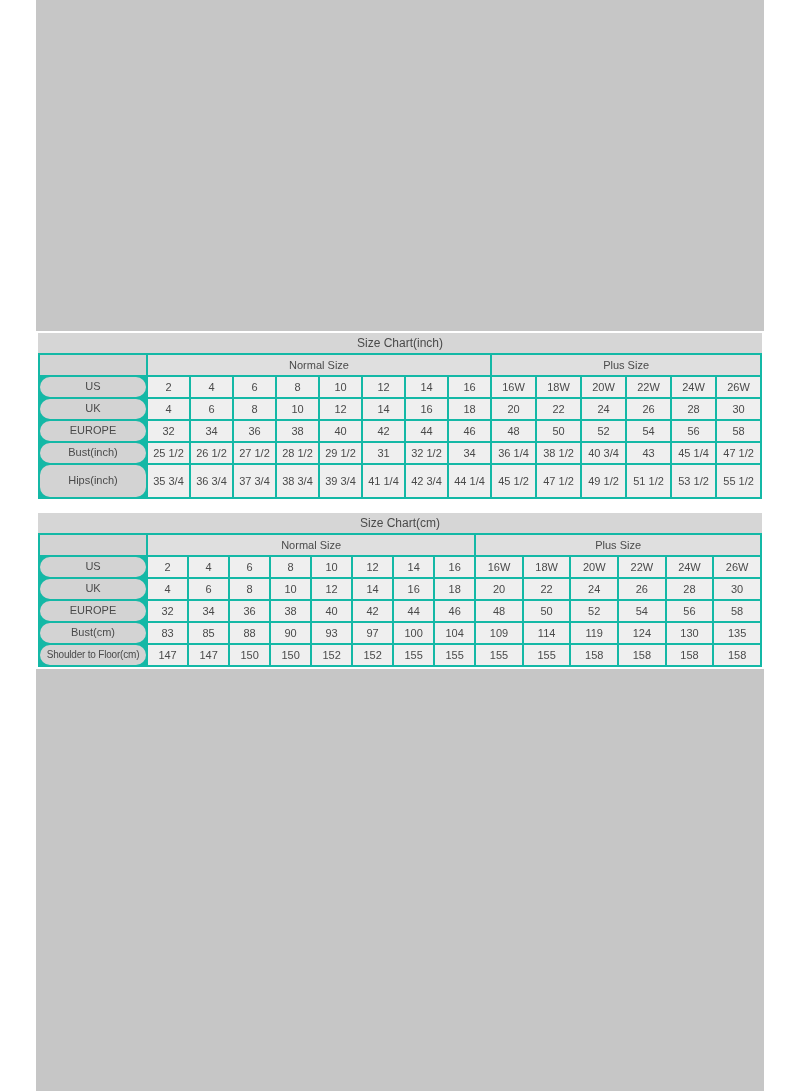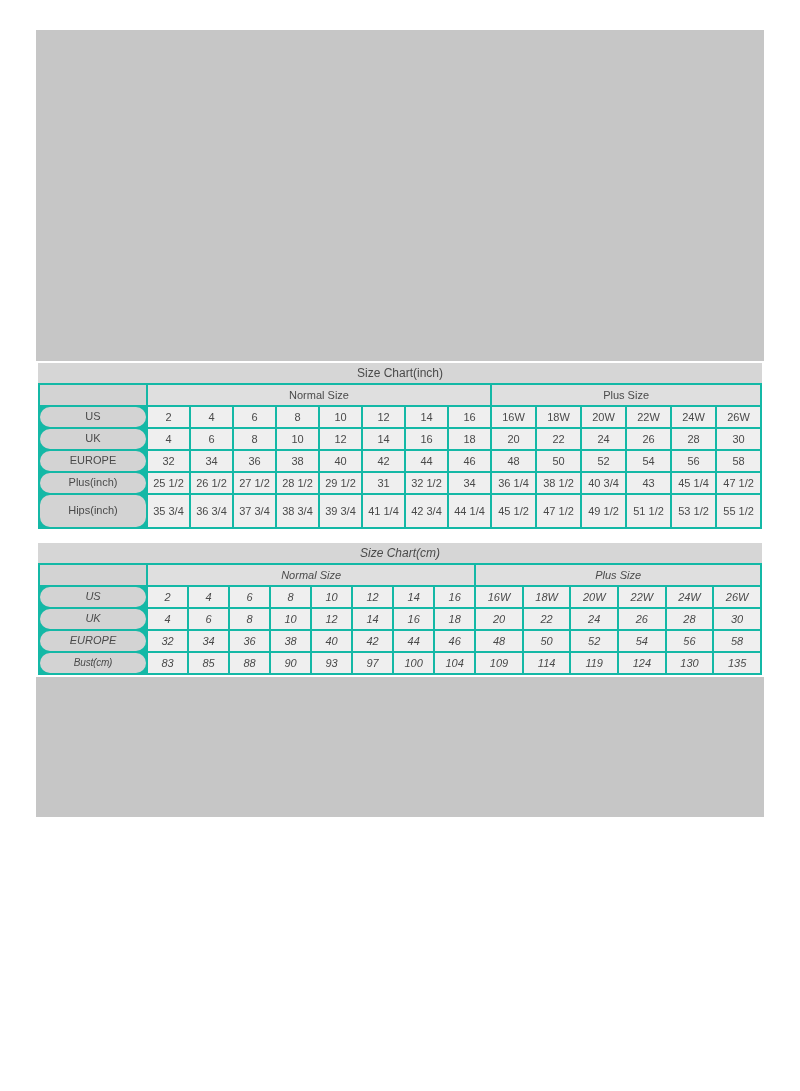--- a/index.html
+++ b/index.html
@@ -2,34 +2,34 @@
 <html><head>
 <meta charset="utf-8">
 <style>
   html, body { margin: 0; padding: 0; }
   body {
     width: 800px; height: 1091px;
     background: #ffffff;
     font-family: "Liberation Sans", "DejaVu Sans", sans-serif;
     color: #4a4a4a;
   }
-  .page { position: relative; width: 800px; height: 787px; overflow: hidden; margin-top: 30px; }
+  .page { position: relative; width: 800px; height: 1091px; overflow: hidden; }
   .gray-band {
     position: absolute; left: 36px; top: 0;
     width: 728px; height: 1091px;
     background: #c6c6c6;
   }
   .panel {
     position: absolute; left: 36px; top: 331px;
     width: 728px;
     background: #ffffff;
     padding: 2px 0;
     box-sizing: border-box;
   }
-  .chart + .chart { margin-top: 14px; font-style: italic; }
+  .chart + .chart { margin-top: 14px; }
   .title-bar {
     margin: 0 2px;
     height: 20px; line-height: 20px;
     background: #d6d6d6;
     text-align: center;
     font-size: 12px;
     color: #4a4a4a;
   }
   table.t {
     margin: 0 2px;
@@ -140,21 +140,21 @@
               <td class="val">44</td>
               <td class="val">46</td>
               <td class="val">48</td>
               <td class="val">50</td>
               <td class="val">52</td>
               <td class="val">54</td>
               <td class="val">56</td>
               <td class="val">58</td>
             </tr>
             <tr>
-              <td class="label">Plus(inch)</td>
+              <td class="label">Bust(inch)</td>
               <td class="val">25 1/2</td>
               <td class="val">26 1/2</td>
               <td class="val">27 1/2</td>
               <td class="val">28 1/2</td>
               <td class="val">29 1/2</td>
               <td class="val">31</td>
               <td class="val">32 1/2</td>
               <td class="val">34</td>
               <td class="val">36 1/4</td>
               <td class="val">38 1/2</td>
@@ -273,18 +273,35 @@
               <td class="val">97</td>
               <td class="val">100</td>
               <td class="val">104</td>
               <td class="val">109</td>
               <td class="val">114</td>
               <td class="val">119</td>
               <td class="val">124</td>
               <td class="val">130</td>
               <td class="val">135</td>
             </tr>
+            <tr>
+              <td class="label">Shoulder to Floor(cm)</td>
+              <td class="val">147</td>
+              <td class="val">147</td>
+              <td class="val">150</td>
+              <td class="val">150</td>
+              <td class="val">152</td>
+              <td class="val">152</td>
+              <td class="val">155</td>
+              <td class="val">155</td>
+              <td class="val">155</td>
+              <td class="val">155</td>
+              <td class="val">158</td>
+              <td class="val">158</td>
+              <td class="val">158</td>
+              <td class="val">158</td>
+            </tr>
           </tbody>
       </table>
     </section>
 
   </div>
 </div>
 
 </body></html>

